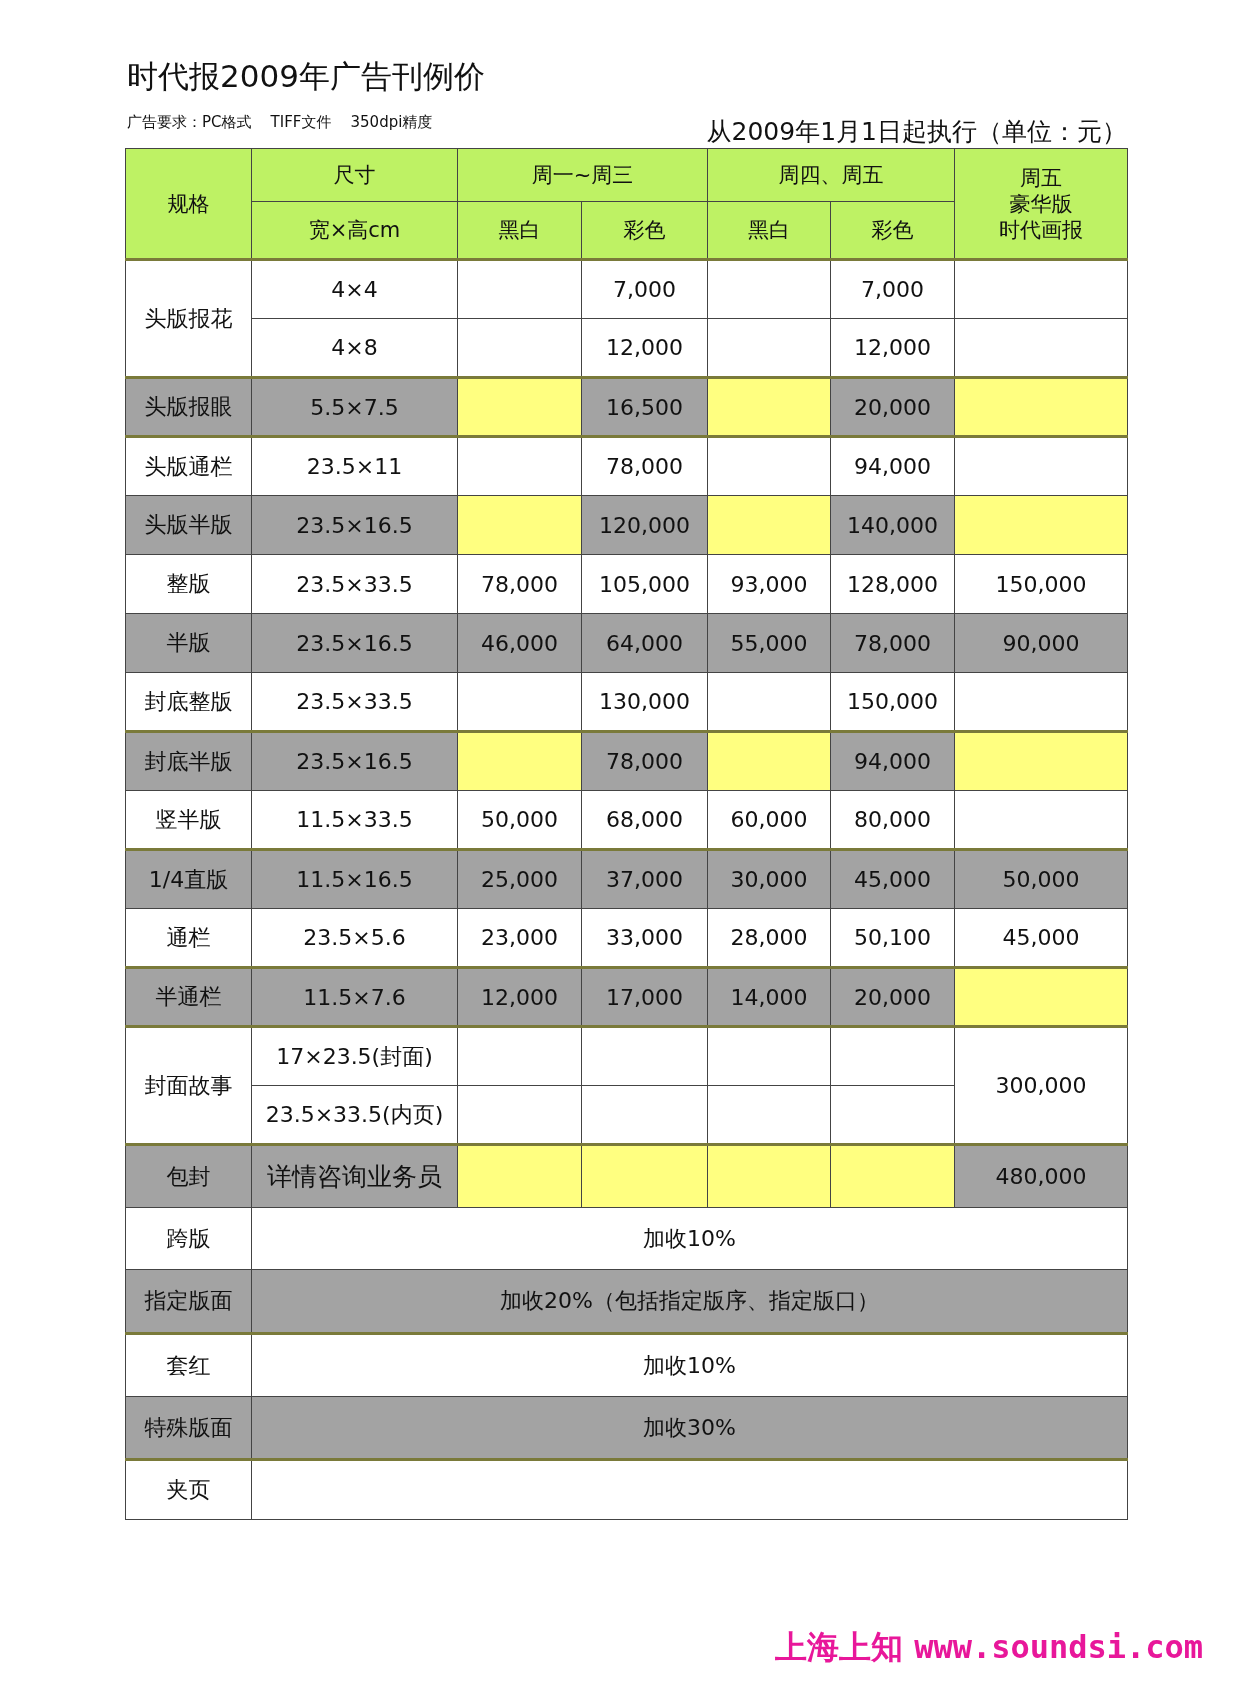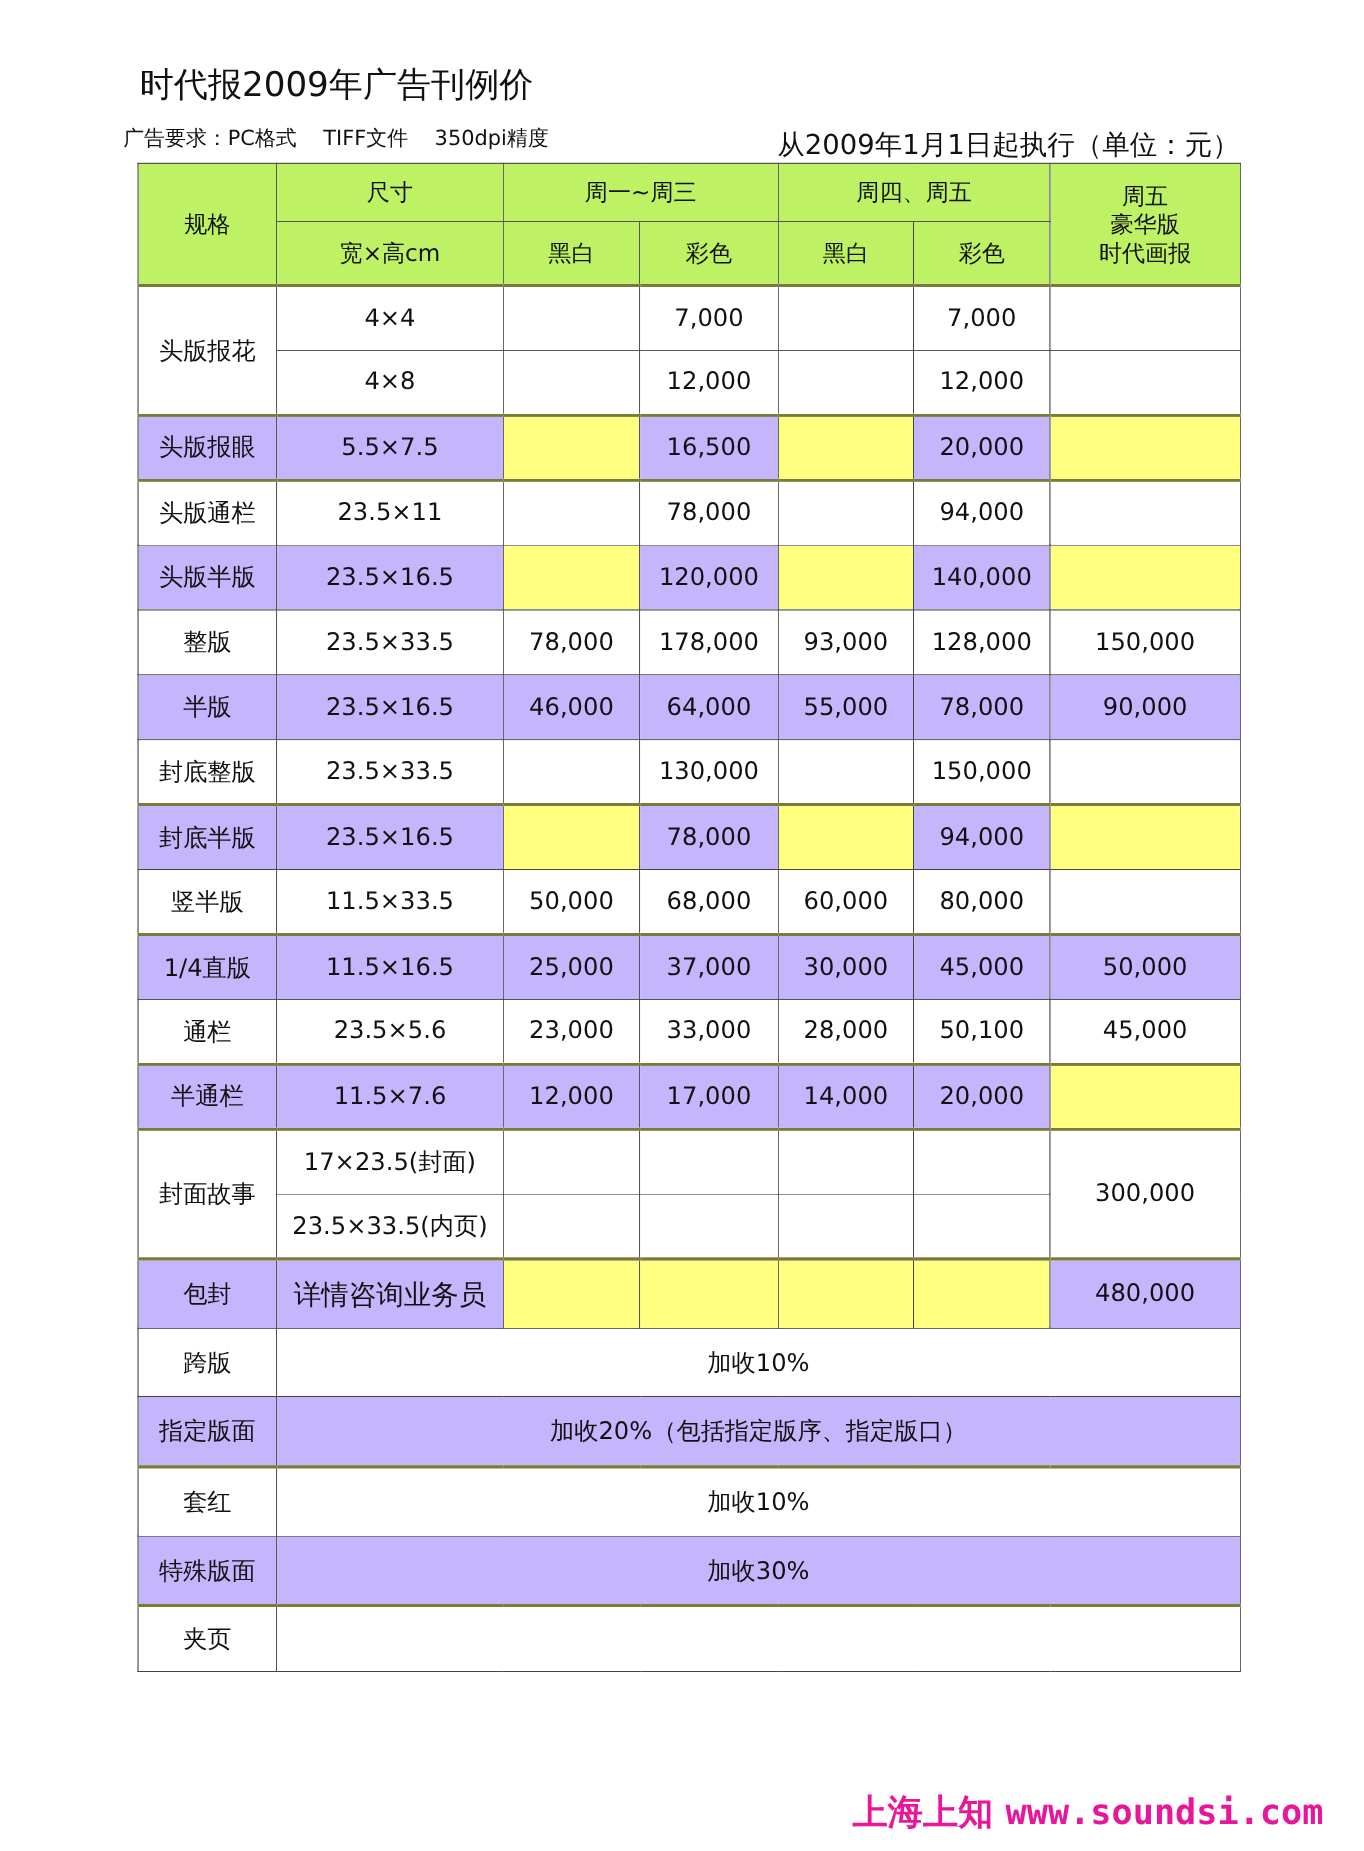--- a/index.html
+++ b/index.html
@@ -1,23 +1,23 @@
 <!DOCTYPE html>
 <html><head>
 <meta charset="utf-8">
 <style>
   html, body { margin: 0; padding: 0; background: #ffffff; }
   body { width: 1240px; height: 1683px; position: relative; font-family: "DejaVu Sans", "Liberation Sans", sans-serif; color: #111; overflow: hidden; }
   .title { position: absolute; left: 127px; top: 56px; font-size: 31px; letter-spacing: 0px; }
-  .req { position: absolute; left: 112px; top: 113px; font-size: 19px; white-space: pre; }
+  .req { position: absolute; left: 127px; top: 113px; font-size: 15px; white-space: pre; }
   .effective { position: absolute; right: 113px; top: 115px; font-size: 25px; white-space: pre; }
   table.rates { position: absolute; left: 125px; top: 148px; width: 1002px; border-collapse: collapse; table-layout: fixed; border: 1.5px solid #7a7a3a; }
   table.rates td { border: 1px solid #444; text-align: center; vertical-align: middle; padding: 0; font-size: 22px; position: relative; overflow: hidden; }
   table.rates tr.hdr td { background: #bef264; font-size: 21px; height: 52px; }
-  tr.y td { background: #c4b5fd; }
+  tr.y td { background: #a3a3a3; }
   tr.w td { background: #ffffff; }
   tr.sep-olive td { border-top: 3px solid #7a7a3a; }
   td.label { font-size: 20px; }
   td.num { font-size: 24px; }
   td.size { font-size: 25px; }
   td.size-sm { font-size: 23px; text-align: left; padding-left: 8px; }
   td.slash { background-image: linear-gradient(to top right, transparent calc(50% - 0.7px), #222 50%, transparent calc(50% + 0.7px)); }
   tr.y td.slash { background-color: #ffff80; }
   td.span-text { font-size: 24px; }
   .footer { position: absolute; left: 775px; top: 1626px; font-size: 32px; color: #e8179a; font-weight: bold; white-space: pre; }
@@ -105,21 +105,21 @@
     <td class="num">120,000</td>
     <td class="slash"></td>
     <td class="num">140,000</td>
     <td class="slash"></td>
   </tr>
 
   <tr class="w" style="height:59px;">
     <td class="label">整版</td>
     <td class="size">23.5×33.5</td>
     <td class="num">78,000</td>
-    <td class="num">178,000</td>
+    <td class="num">105,000</td>
     <td class="num">93,000</td>
     <td class="num">128,000</td>
     <td class="num">150,000</td>
   </tr>
 
   <tr class="y" style="height:59px;">
     <td class="label">半版</td>
     <td class="size">23.5×16.5</td>
     <td class="num">46,000</td>
     <td class="num">64,000</td>

